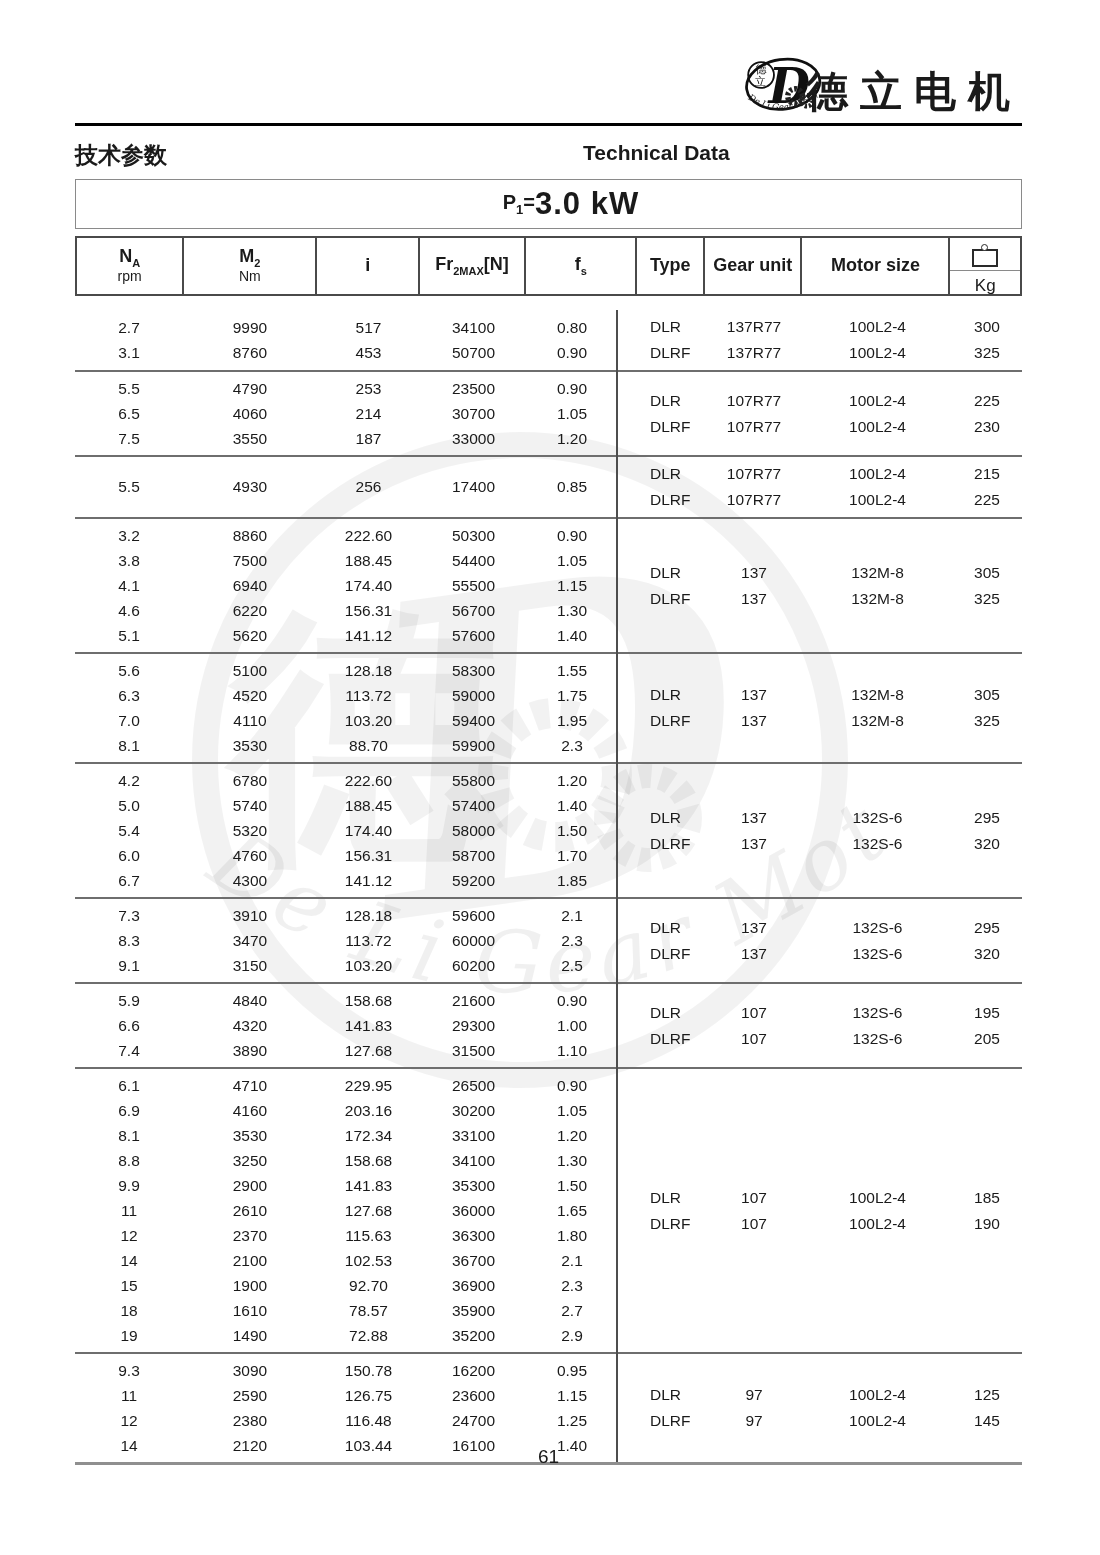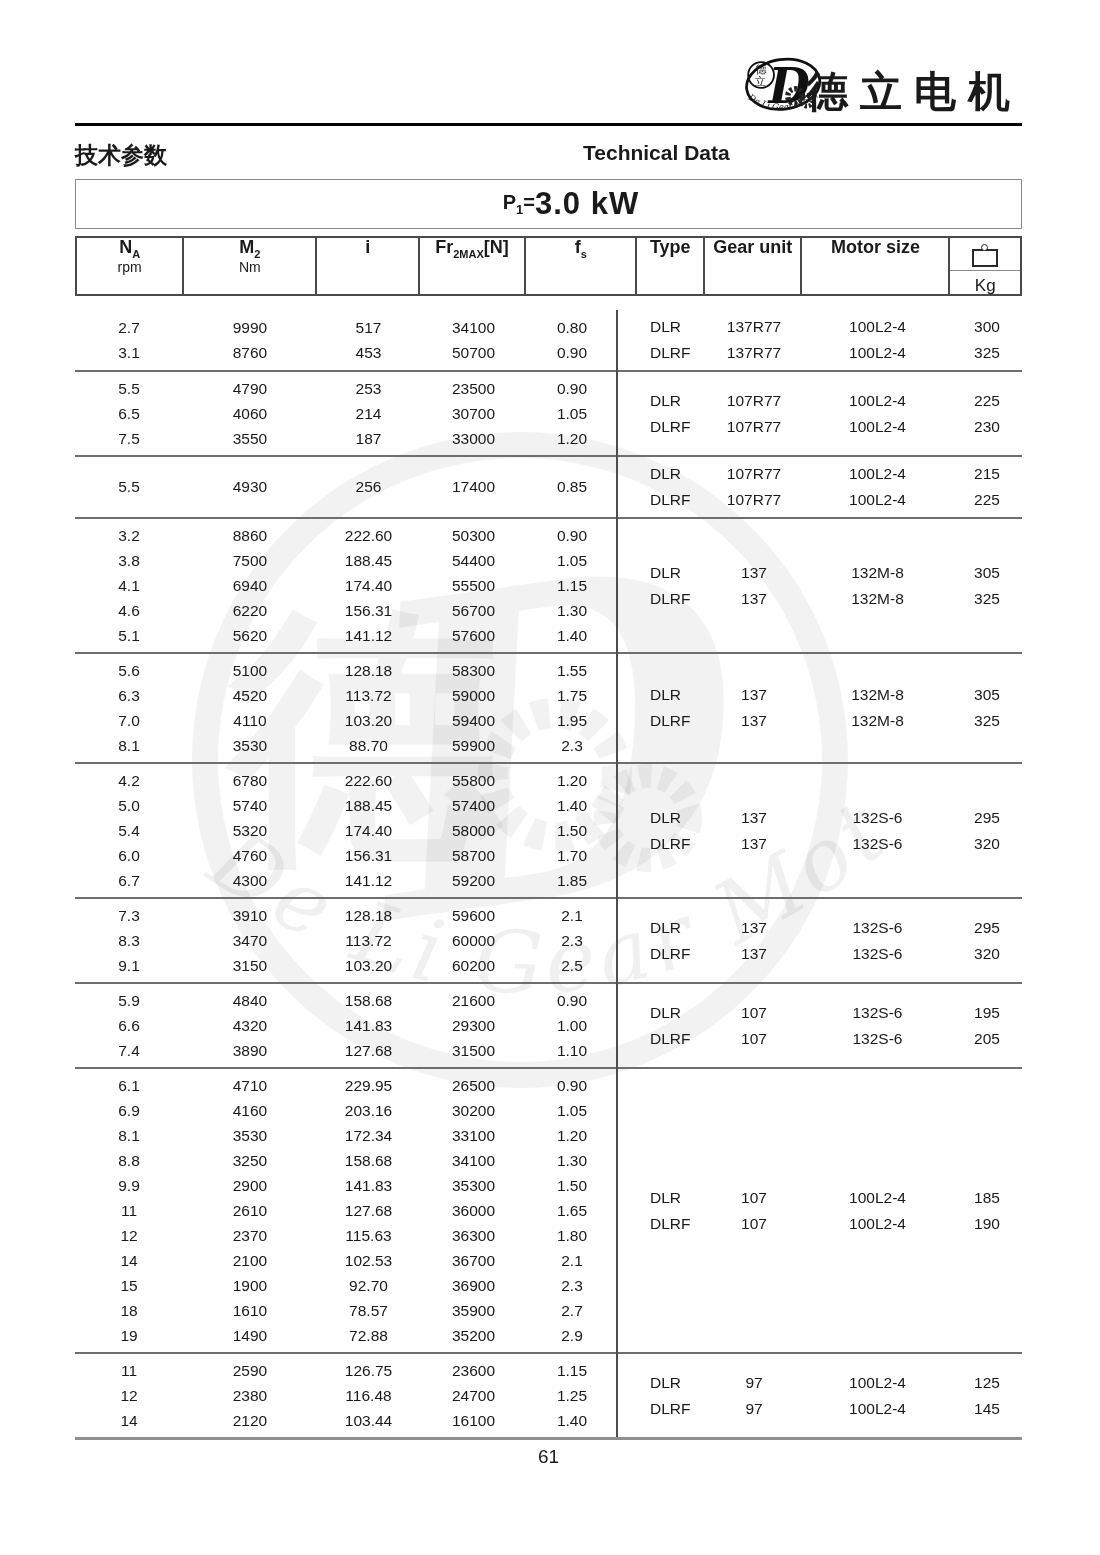--- a/index.html
+++ b/index.html
@@ -24,21 +24,21 @@
   .power-box{position:absolute;top:179px;left:0;width:945px;height:48px;border:1px solid #8a8a8a;
         display:flex;align-items:center;justify-content:center;font-weight:bold;}
   .power-prefix{font-size:20px;margin-left:45px;}
   .power-prefix sub{font-size:13px;}
   .power-value{font-size:31px;letter-spacing:1px;}
 
   
   .thead{position:absolute;top:236px;left:0;width:947px;height:60px;display:flex;
         border:2px solid #4a4a4a;box-sizing:border-box;}
   .hcell{box-sizing:border-box;border-right:2px solid #4a4a4a;display:flex;flex-direction:column;
-        align-items:center;justify-content:flex-start;line-height:1.1;}
+        align-items:center;justify-content:center;line-height:1.1;}
   .hcell:last-child{border-right:none;}
   .hmain{font-size:18px;font-weight:bold;}
   .hmain sub{font-size:11px;font-weight:bold;}
   .hunit{font-size:14px;font-weight:normal;}
   .w0{width:108px}.w1{width:134px}.w2{width:103px}.w3{width:107px}.w4{width:112px}
   .w5{width:68px}.w6{width:98px}.w7{width:149px}.w8{width:70px}
   .kgcell{justify-content:flex-start;padding-top:5px;}
   .kg-icon-wrap{width:100%;display:flex;justify-content:center;padding-bottom:3px;border-bottom:1px solid #8a8a8a;}
   .kg-icon{position:relative;width:22px;height:14px;border:2px solid #2a2a2a;margin-top:6px;}
   .kg-icon::before{content:"";position:absolute;left:7px;top:-7px;width:5px;height:5px;
@@ -563,20 +563,27 @@
                 <div class="cell c5">DLRF</div>
                 <div class="cell c6">107</div>
                 <div class="cell c7">100L2-4</div>
                 <div class="cell c8">190</div>
               </div>
             </div>
           </div>
           <div class="block">
             <div class="block-left">
               <div class="drow">
+                <div class="cell c0">9.3</div>
+                <div class="cell c1">3090</div>
+                <div class="cell c2">150.78</div>
+                <div class="cell c3">16200</div>
+                <div class="cell c4">0.95</div>
+              </div>
+              <div class="drow">
                 <div class="cell c0">11</div>
                 <div class="cell c1">2590</div>
                 <div class="cell c2">126.75</div>
                 <div class="cell c3">23600</div>
                 <div class="cell c4">1.15</div>
               </div>
               <div class="drow">
                 <div class="cell c0">12</div>
                 <div class="cell c1">2380</div>
                 <div class="cell c2">116.48</div>

